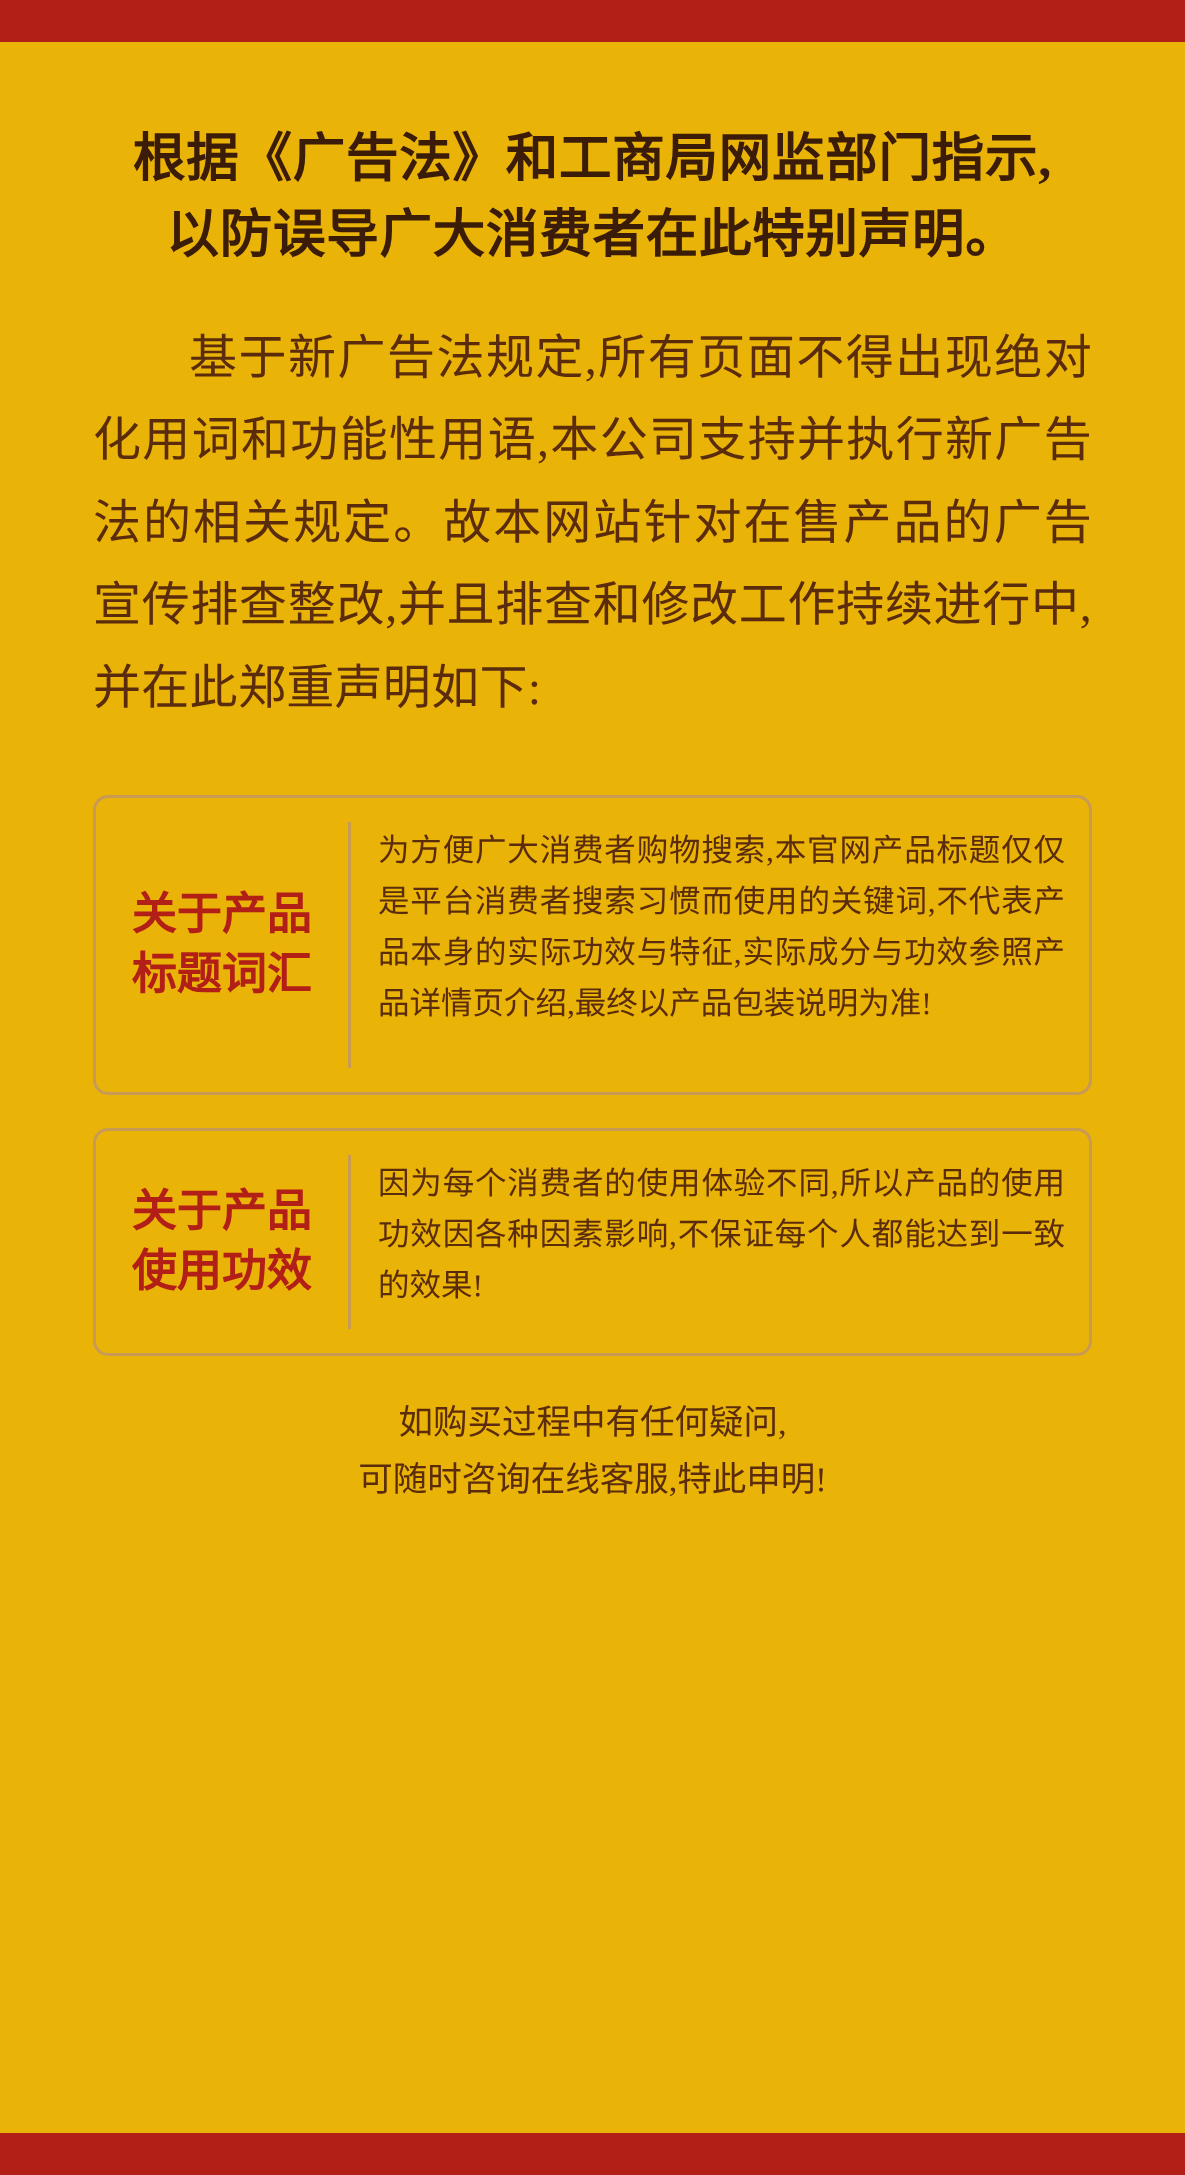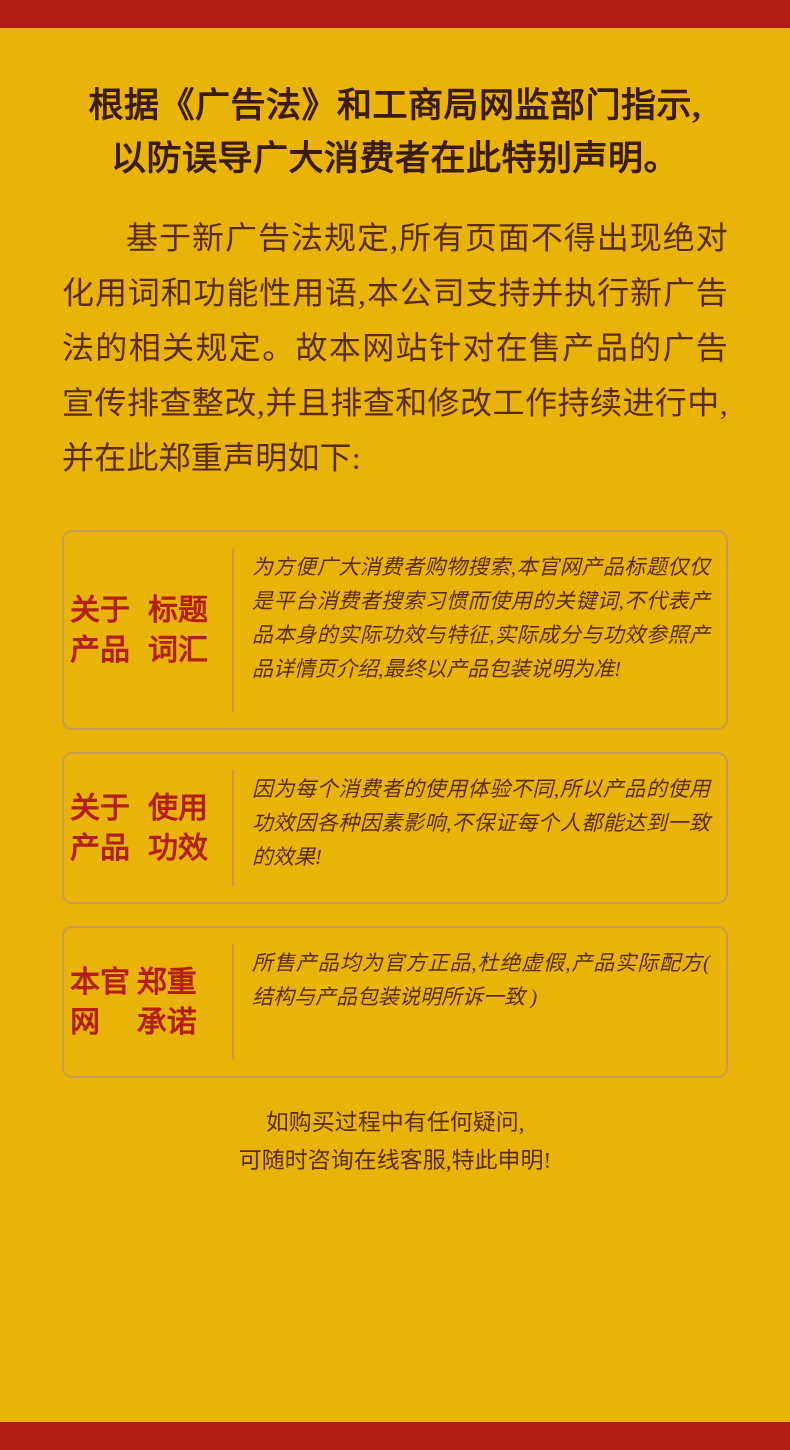--- a/index.html
+++ b/index.html
@@ -35,20 +35,21 @@
     padding-top: 52px;
     color: #3a1c08;
     font-size: 35px;
     font-weight: bold;
     line-height: 1.5;
     text-align: center;
     letter-spacing: 0.5px;
   }
   .heading .line2 {
     display: block;
+    font-family: Liberation Mono, monospace;
   }
   .body-para {
     color: #5a2c0c;
     font-size: 32px;
     line-height: 1.72;
     text-align: justify;
     text-indent: 2em;
     margin: 26px 0 0 0;
     letter-spacing: 0.2px;
   }
@@ -64,20 +65,21 @@
     border-radius: 10px;
     box-sizing: border-box;
     display: flex;
     align-items: stretch;
     margin-bottom: 22px;
     background: transparent;
   }
   .card-title {
     flex: 0 0 168px;
     display: flex;
+    flex-direction: column;
     align-items: center;
     justify-content: center;
     color: #b21f17;
     font-size: 30px;
     font-weight: bold;
     line-height: 1.35;
     padding: 14px 6px;
     box-sizing: border-box;
   }
   .card-divider {
@@ -87,21 +89,20 @@
     flex: 0 0 2px;
   }
   .card-text {
     flex: 1 1 auto;
     color: #5a2c0c;
     font-size: 21px;
     line-height: 1.62;
     padding: 18px 16px 18px 18px;
     text-align: justify;
     box-sizing: border-box;
-    font-style: italic;
   }
   .card.c1 { height: 200px; }
   .card.c2 { height: 152px; }
   .card.c3 { height: 152px; }
   .footer {
     margin-top: 26px;
     text-align: center;
     color: #5a2c0c;
     font-size: 23px;
     line-height: 1.65;
@@ -153,28 +154,20 @@
 
       <div class="card c2">
         <div class="card-title">
           <span>关于产品</span>
           <span>使用功效</span>
         </div>
         <div class="card-divider"></div>
         <div class="card-text">因为每个消费者的使用体验不同,所以产品的使用功效因各种因素影响,不保证每个人都能达到一致的效果!</div>
       </div>
 
-      <div class="card c3">
-        <div class="card-title">
-          <span>本官网</span>
-          <span>郑重承诺</span>
-        </div>
-        <div class="card-divider"></div>
-        <div class="card-text">所售产品均为官方正品,杜绝虚假,产品实际配方( 结构与产品包装说明所诉一致 )</div>
-      </div>
 
     </div>
 
     <div class="footer">
       <span class="f-line">如购买过程中有任何疑问,</span>
       <span class="f-line">可随时咨询在线客服,特此申明!</span>
     </div>
 
   </div>
 

